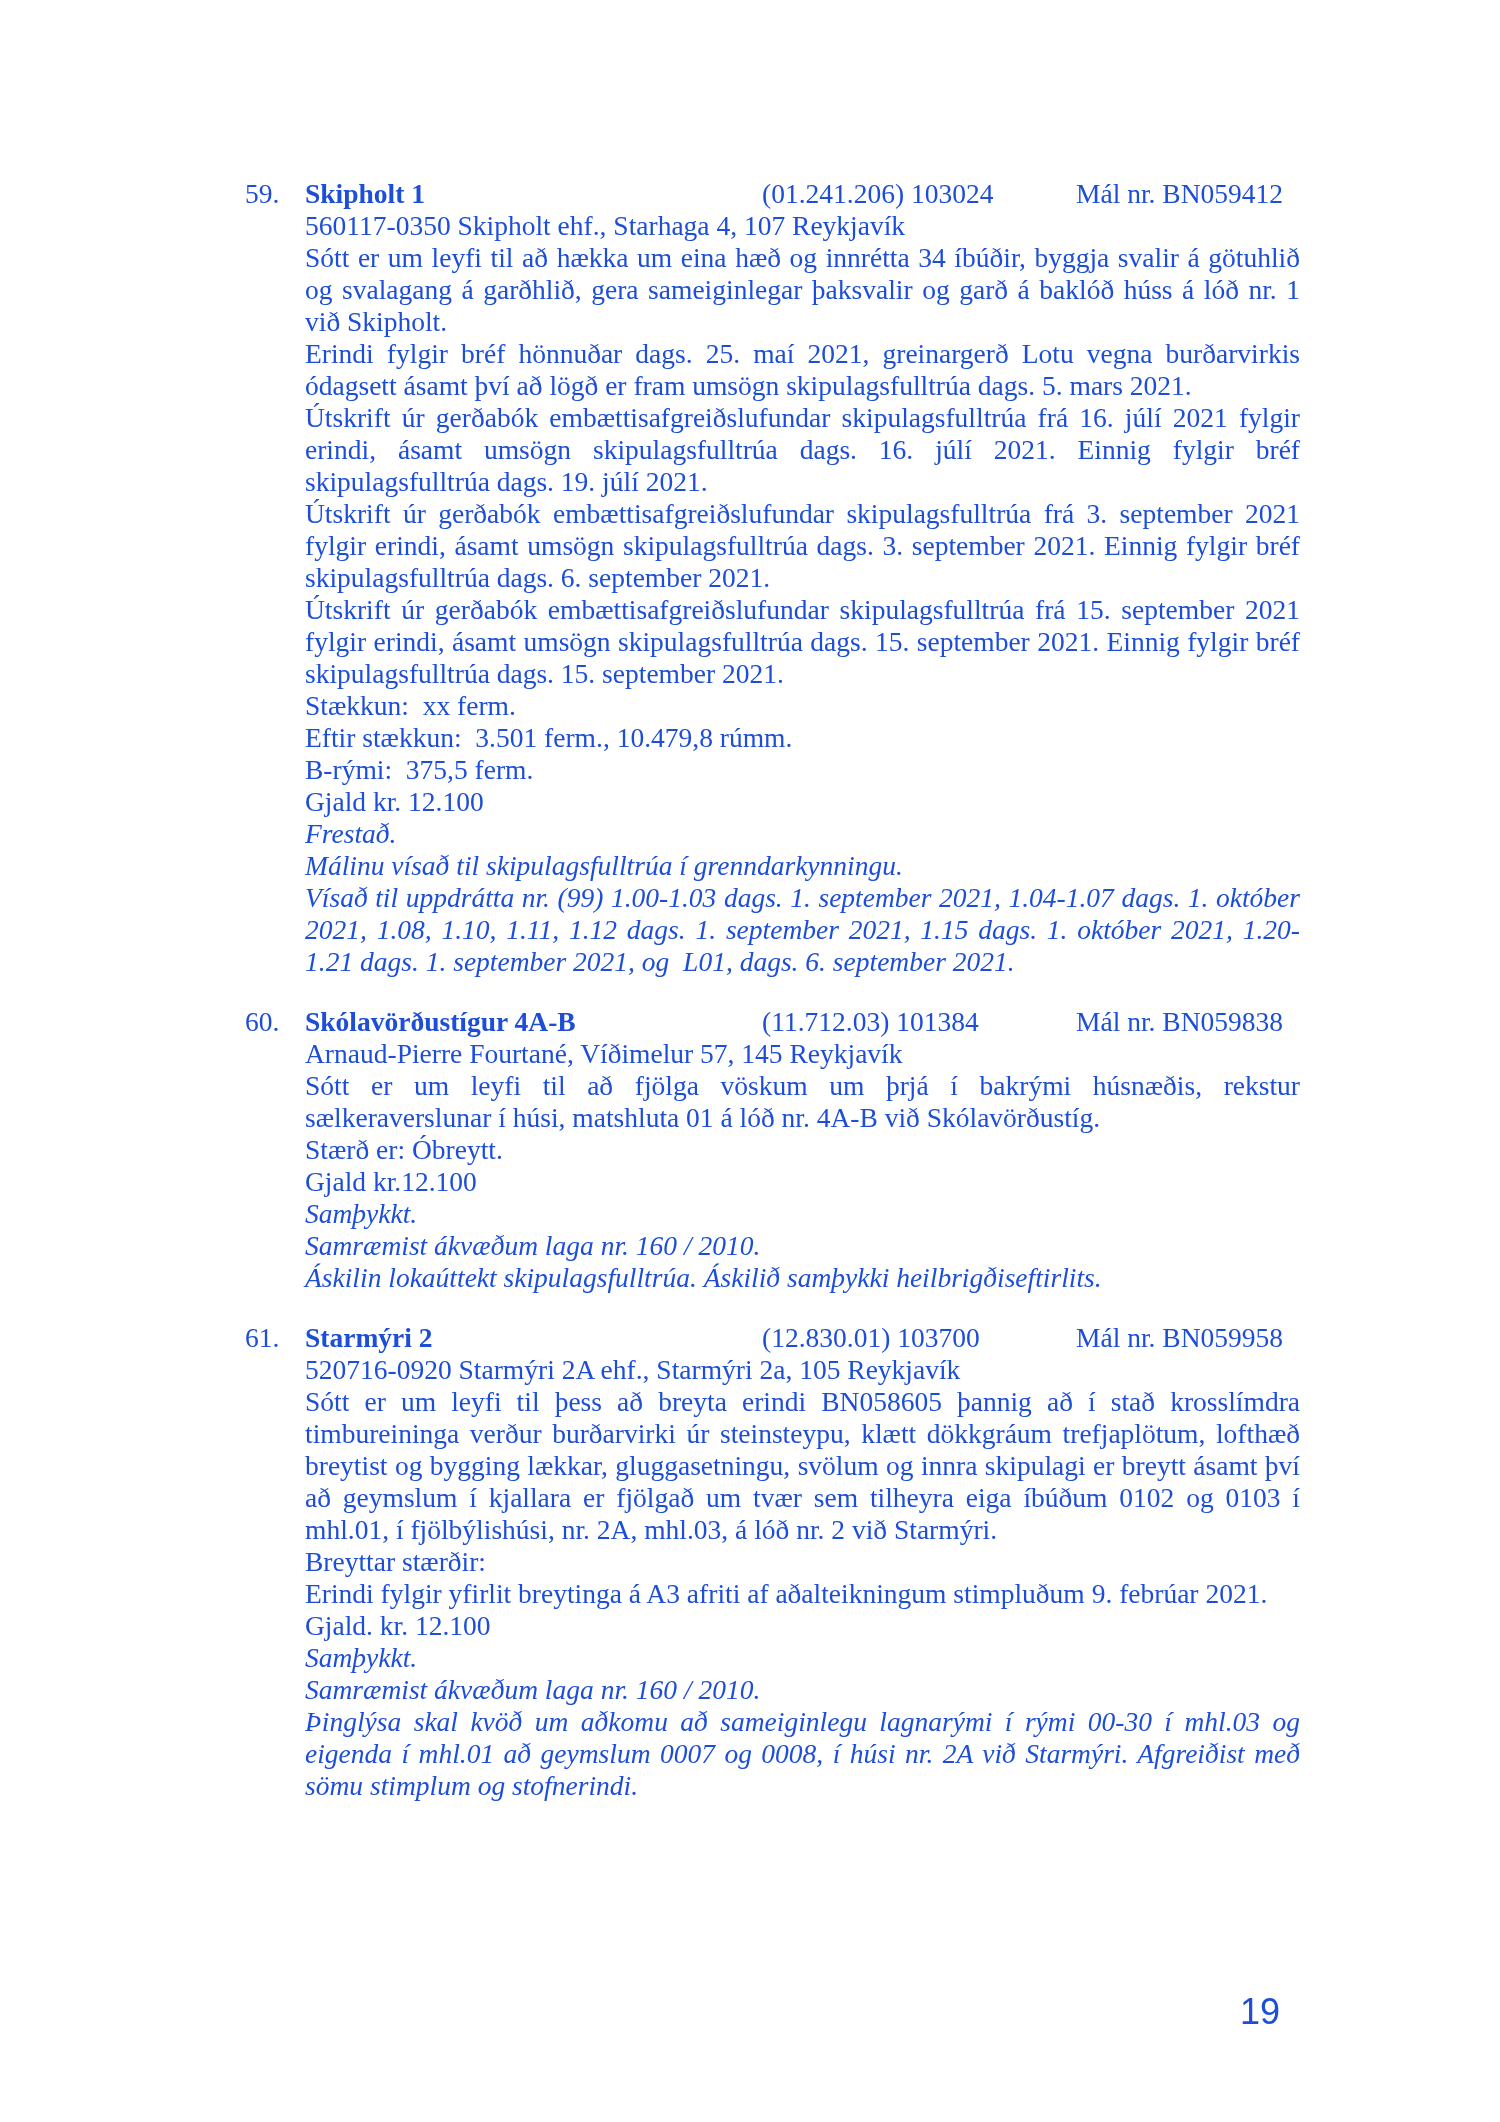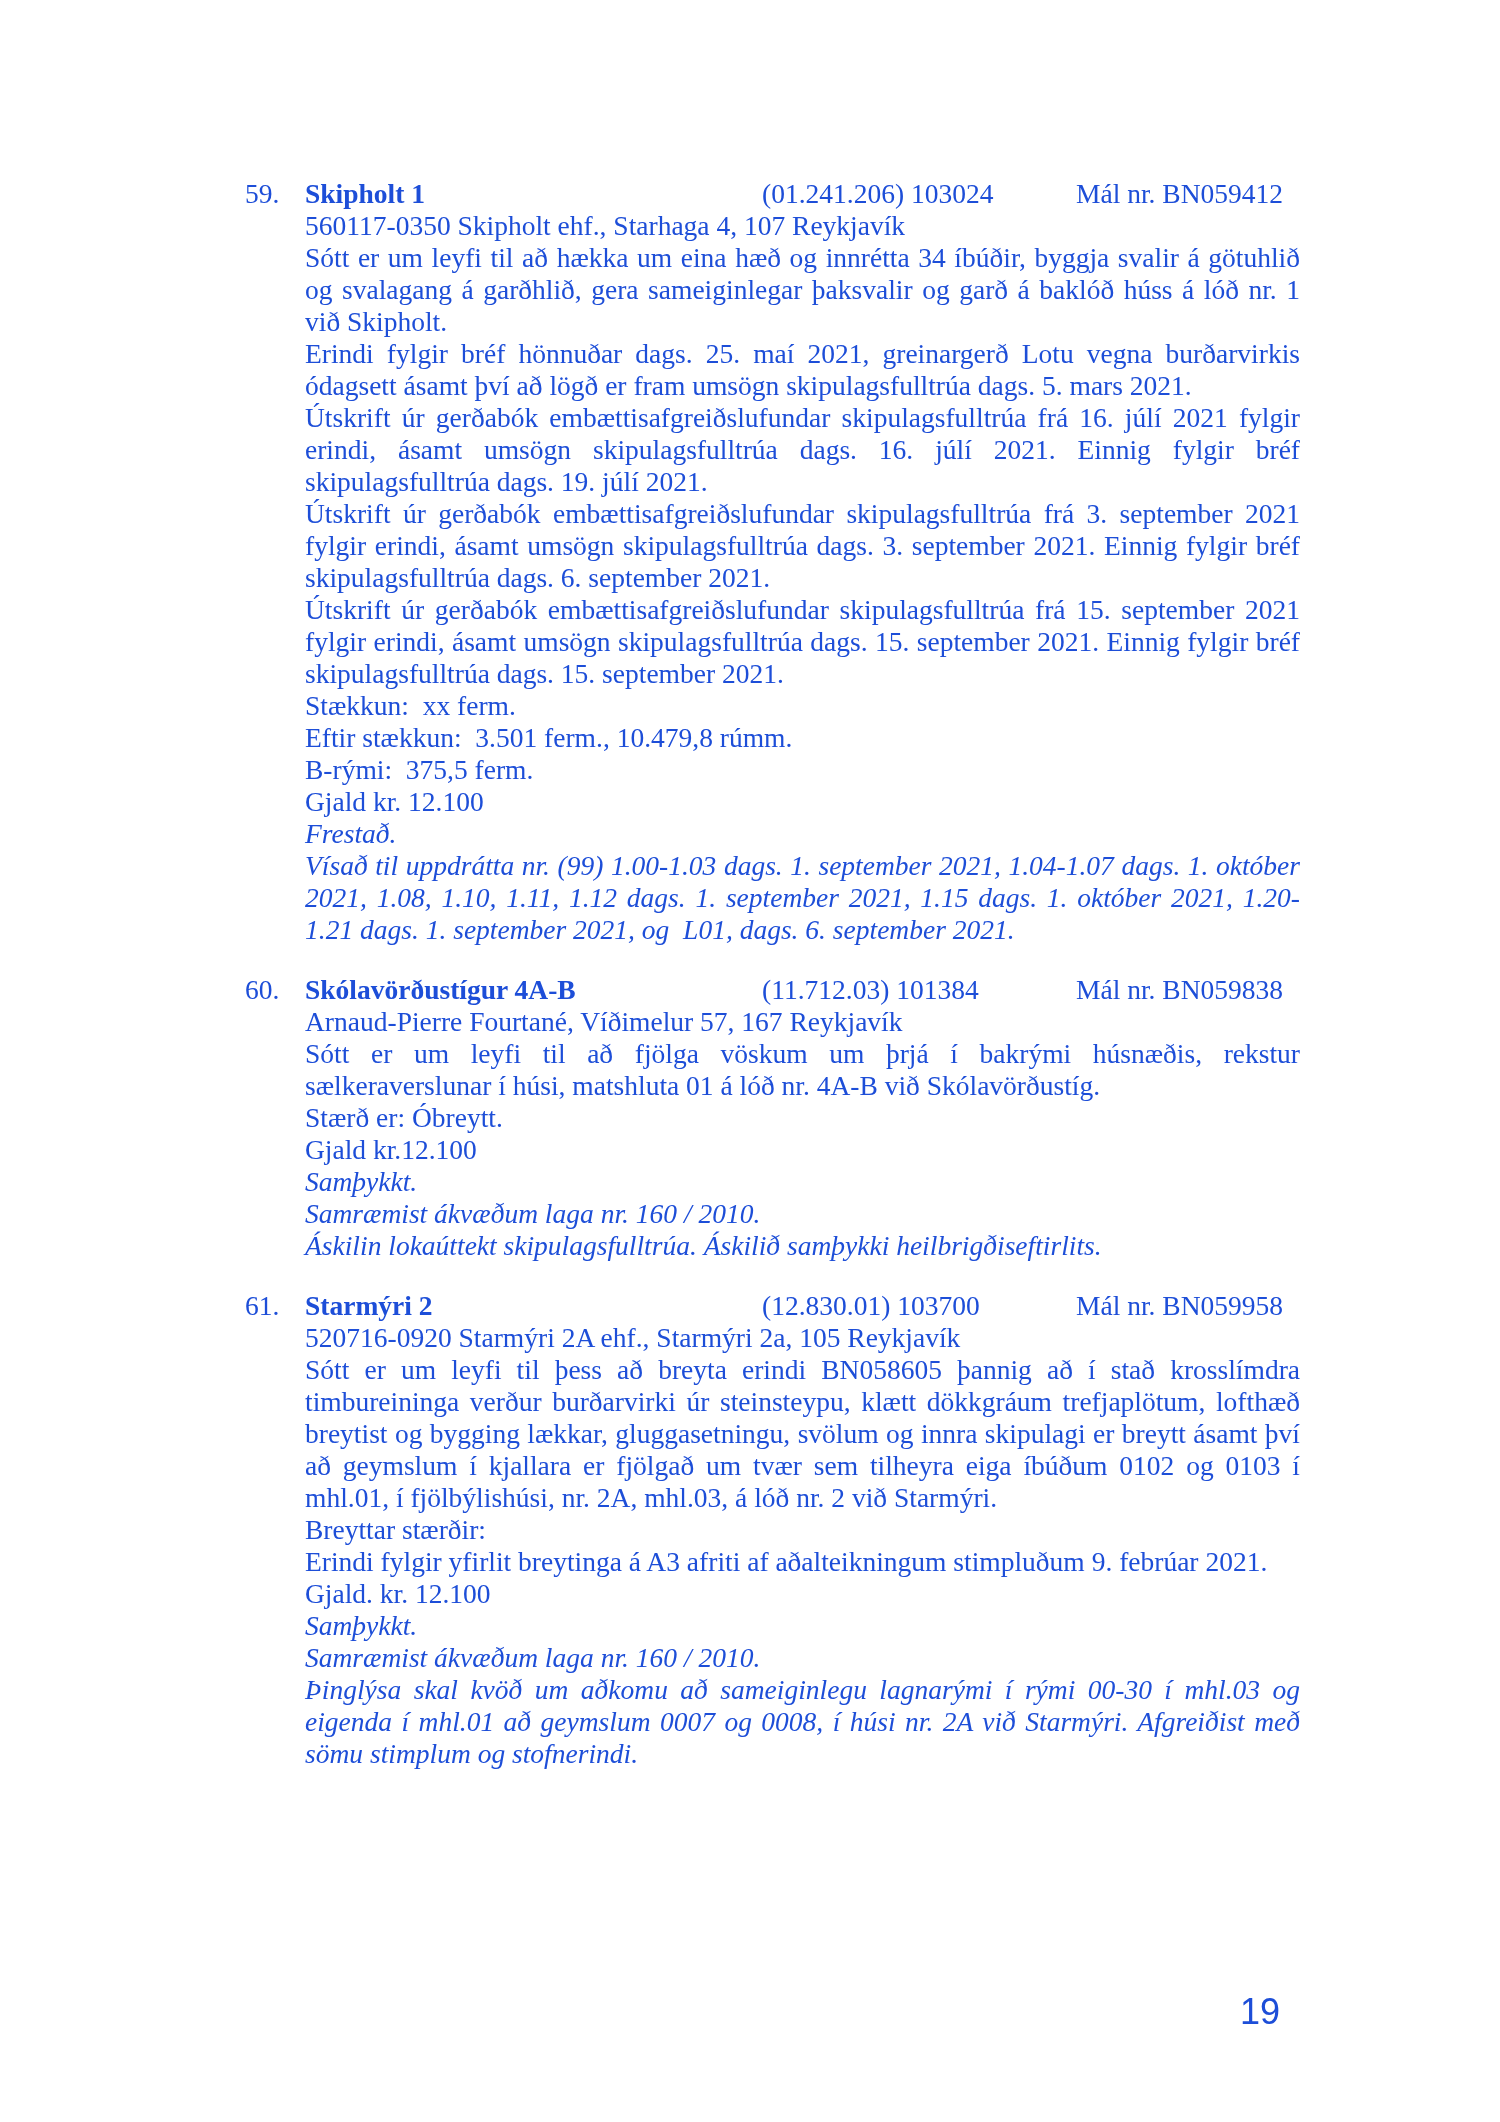--- a/index.html
+++ b/index.html
@@ -57,33 +57,34 @@
         <p class="jst">Sótt er um leyfi til að hækka um eina hæð og innrétta 34 íbúðir, byggja svalir á götuhlið og svalagang á garðhlið, gera sameiginlegar þaksvalir og garð á baklóð húss á lóð nr. 1 við Skipholt.</p>
         <p class="jst">Erindi fylgir bréf hönnuðar dags. 25. maí 2021, greinargerð Lotu vegna burðarvirkis ódagsett ásamt því að lögð er fram umsögn skipulagsfulltrúa dags. 5. mars 2021.</p>
         <p class="jst">Útskrift úr gerðabók embættisafgreiðslufundar skipulagsfulltrúa frá 16. júlí 2021 fylgir erindi, ásamt umsögn skipulagsfulltrúa dags. 16. júlí 2021. Einnig fylgir bréf skipulagsfulltrúa dags. 19. júlí 2021.</p>
         <p class="jst">Útskrift úr gerðabók embættisafgreiðslufundar skipulagsfulltrúa frá 3. september 2021 fylgir erindi, ásamt umsögn skipulagsfulltrúa dags. 3. september 2021. Einnig fylgir bréf skipulagsfulltrúa dags. 6. september 2021.</p>
         <p class="jst">Útskrift úr gerðabók embættisafgreiðslufundar skipulagsfulltrúa frá 15. september 2021 fylgir erindi, ásamt umsögn skipulagsfulltrúa dags. 15. september 2021. Einnig fylgir bréf skipulagsfulltrúa dags. 15. september 2021.</p>
         <p>Stækkun:&nbsp; xx ferm.</p>
         <p>Eftir stækkun:&nbsp; 3.501 ferm., 10.479,8 rúmm.</p>
         <p>B-rými:&nbsp; 375,5 ferm.</p>
         <p>Gjald kr. 12.100</p>
         <p class="ital">Frestað.</p>
+        <p class="ital">Málinu vísað til skipulagsfulltrúa í grenndarkynningu.</p>
         <p class="ital jst">Vísað til uppdrátta nr. (99) 1.00-1.03 dags. 1. september 2021, 1.04-1.07 dags. 1. október 2021, 1.08, 1.10, 1.11, 1.12 dags. 1. september 2021, 1.15 dags. 1. október 2021, 1.20-1.21 dags. 1. september 2021, og&nbsp; L01, dags. 6. september 2021.</p>
       </div>
     </section>
 
     <section class="item">
       <div class="item-header">
         <span class="col-num">60.</span>
         <span class="col-title">Skólavörðustígur 4A-B</span>
         <span class="col-ref">(11.712.03) 101384</span>
         <span class="col-case">Mál nr. BN059838</span>
       </div>
       <div class="item-body">
-        <p>Arnaud-Pierre Fourtané, Víðimelur 57, 167 Reykjavík</p>
+        <p>Arnaud-Pierre Fourtané, Víðimelur 57, 145 Reykjavík</p>
         <p class="jst">Sótt er um leyfi til að fjölga vöskum um þrjá í bakrými húsnæðis, rekstur sælkeraverslunar í húsi, matshluta 01 á lóð nr. 4A-B við Skólavörðustíg.</p>
         <p>Stærð er: Óbreytt.</p>
         <p>Gjald kr.12.100</p>
         <p class="ital">Samþykkt.</p>
         <p class="ital">Samræmist ákvæðum laga nr. 160 / 2010.</p>
         <p class="ital">Áskilin lokaúttekt skipulagsfulltrúa. Áskilið samþykki heilbrigðiseftirlits.</p>
       </div>
     </section>
 
     <section class="item">

